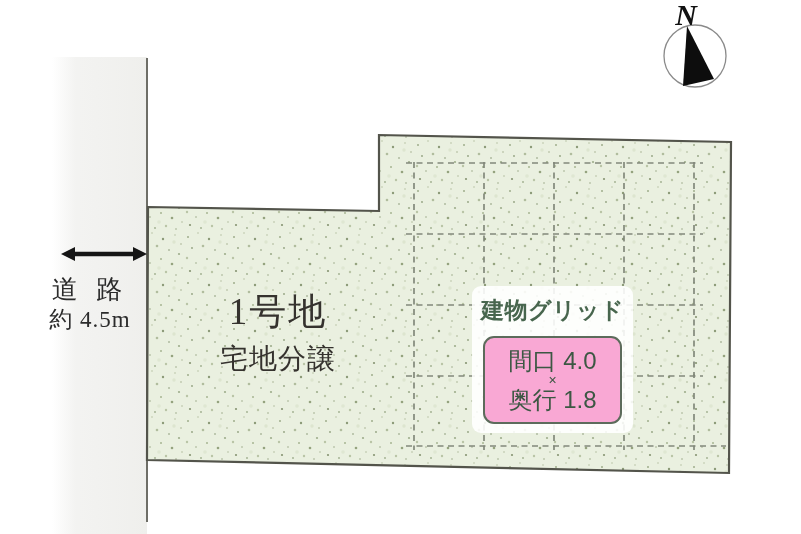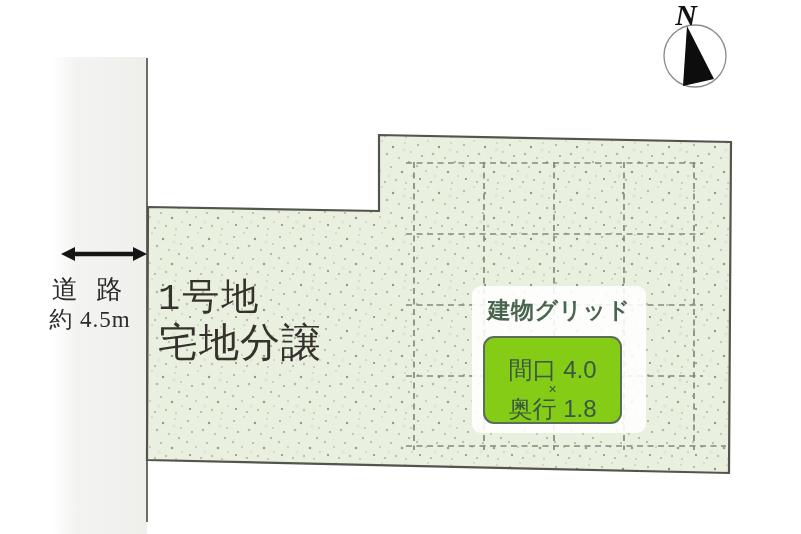--- a/index.html
+++ b/index.html
@@ -28,63 +28,62 @@
     text-align: center;
     font-family: "Liberation Serif", "DejaVu Serif", serif;
     color: #2b2b2b;
   }
   .road-name { top: 272px; font-size: 26px; letter-spacing: 6px; }
   .road-width { top: 304px; font-size: 23px; letter-spacing: 1px; }
 
   
   .plot-label {
     left: 158px;
-    top: 276px;
+    top: 289px;
     width: 240px;
-    text-align: left;
-    font-family: Liberation Mono, monospace;
+    text-align: center;
+    font-family: Liberation Serif, serif;
     color: #35322e;
   }
   .plot-title { font-size: 37px; line-height: 46px; letter-spacing: 2px; }
-  .plot-subtitle { font-size: 40px; line-height: 48px; letter-spacing: 1px; }
+  .plot-subtitle { font-size: 28px; line-height: 48px; letter-spacing: 1px; }
 
   
   .grid-card {
     left: 472px;
     top: 286px;
     width: 161px;
     height: 147px;
     background: rgba(255,255,255,0.88);
     border-radius: 9px;
-    padding-left: 13px;
   }
   .grid-card-title {
     position: absolute;
     top: 9px;
     left: 0;
     width: 100%;
     text-align: center;
     font-size: 23px;
     font-weight: 700;
     color: #48664e;
     letter-spacing: 0.5px;
   }
   .grid-dim-box {
     position: absolute;
     left: 11px;
     top: 50px;
     width: 135px;
     height: 84px;
     border: 2px solid #5c6b5b;
     border-radius: 11px;
-    background: #84cc16;
+    background: #f9a8d4;
     display: flex;
     flex-direction: column;
     align-items: center;
-    justify-content: flex-end;
+    justify-content: center;
     color: #3c5743;
   }
   .grid-dim-row { font-size: 24px; line-height: 26px; }
   .grid-dim-times { font-size: 14px; line-height: 13px; color: #3c5743; }
 
   
   .compass-n {
     left: 664px;
     top: 0px;
     width: 44px;

